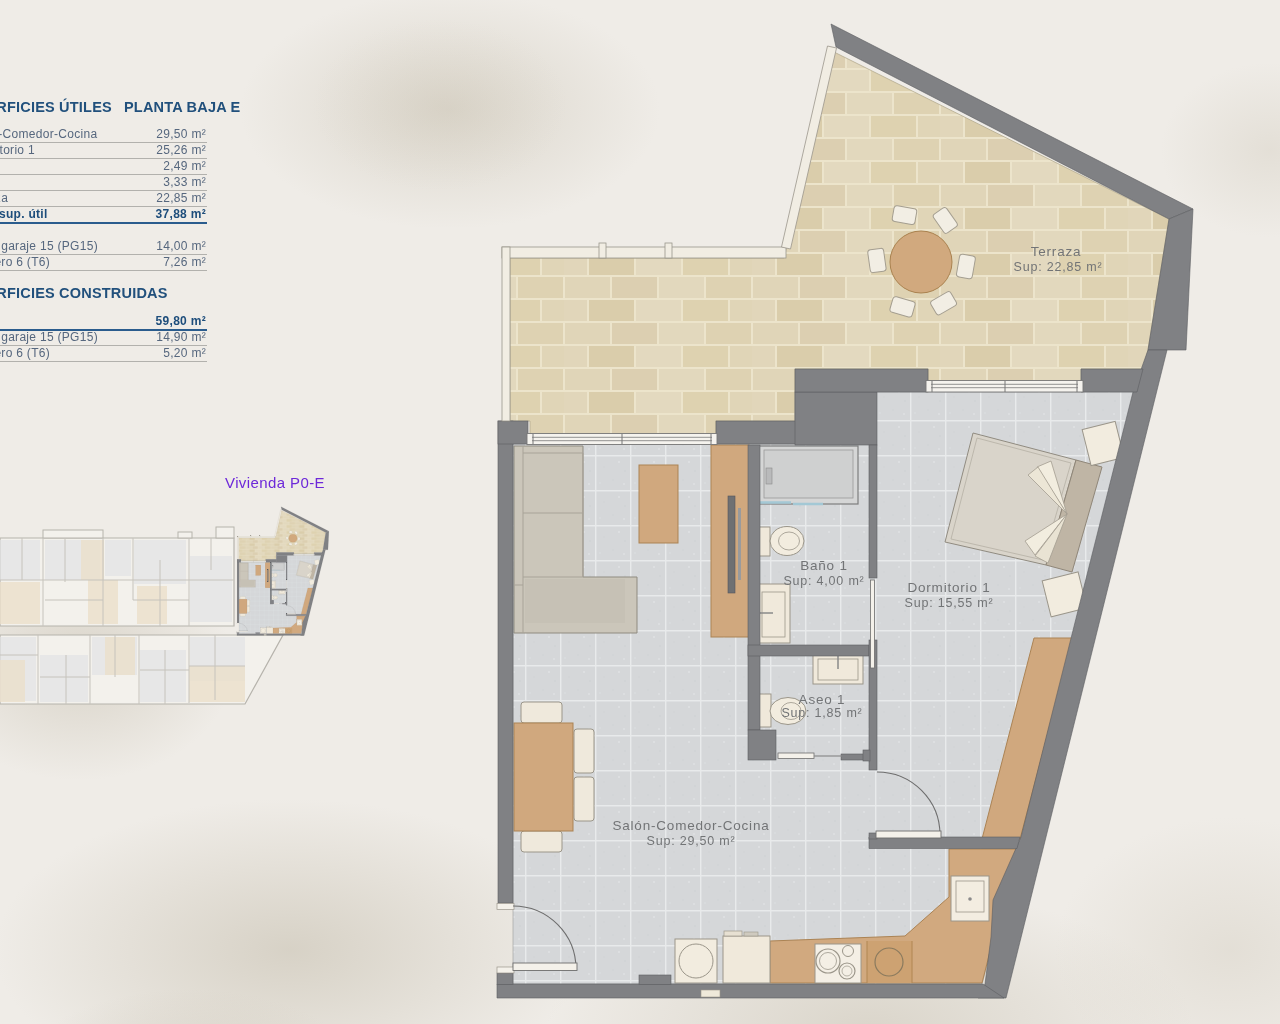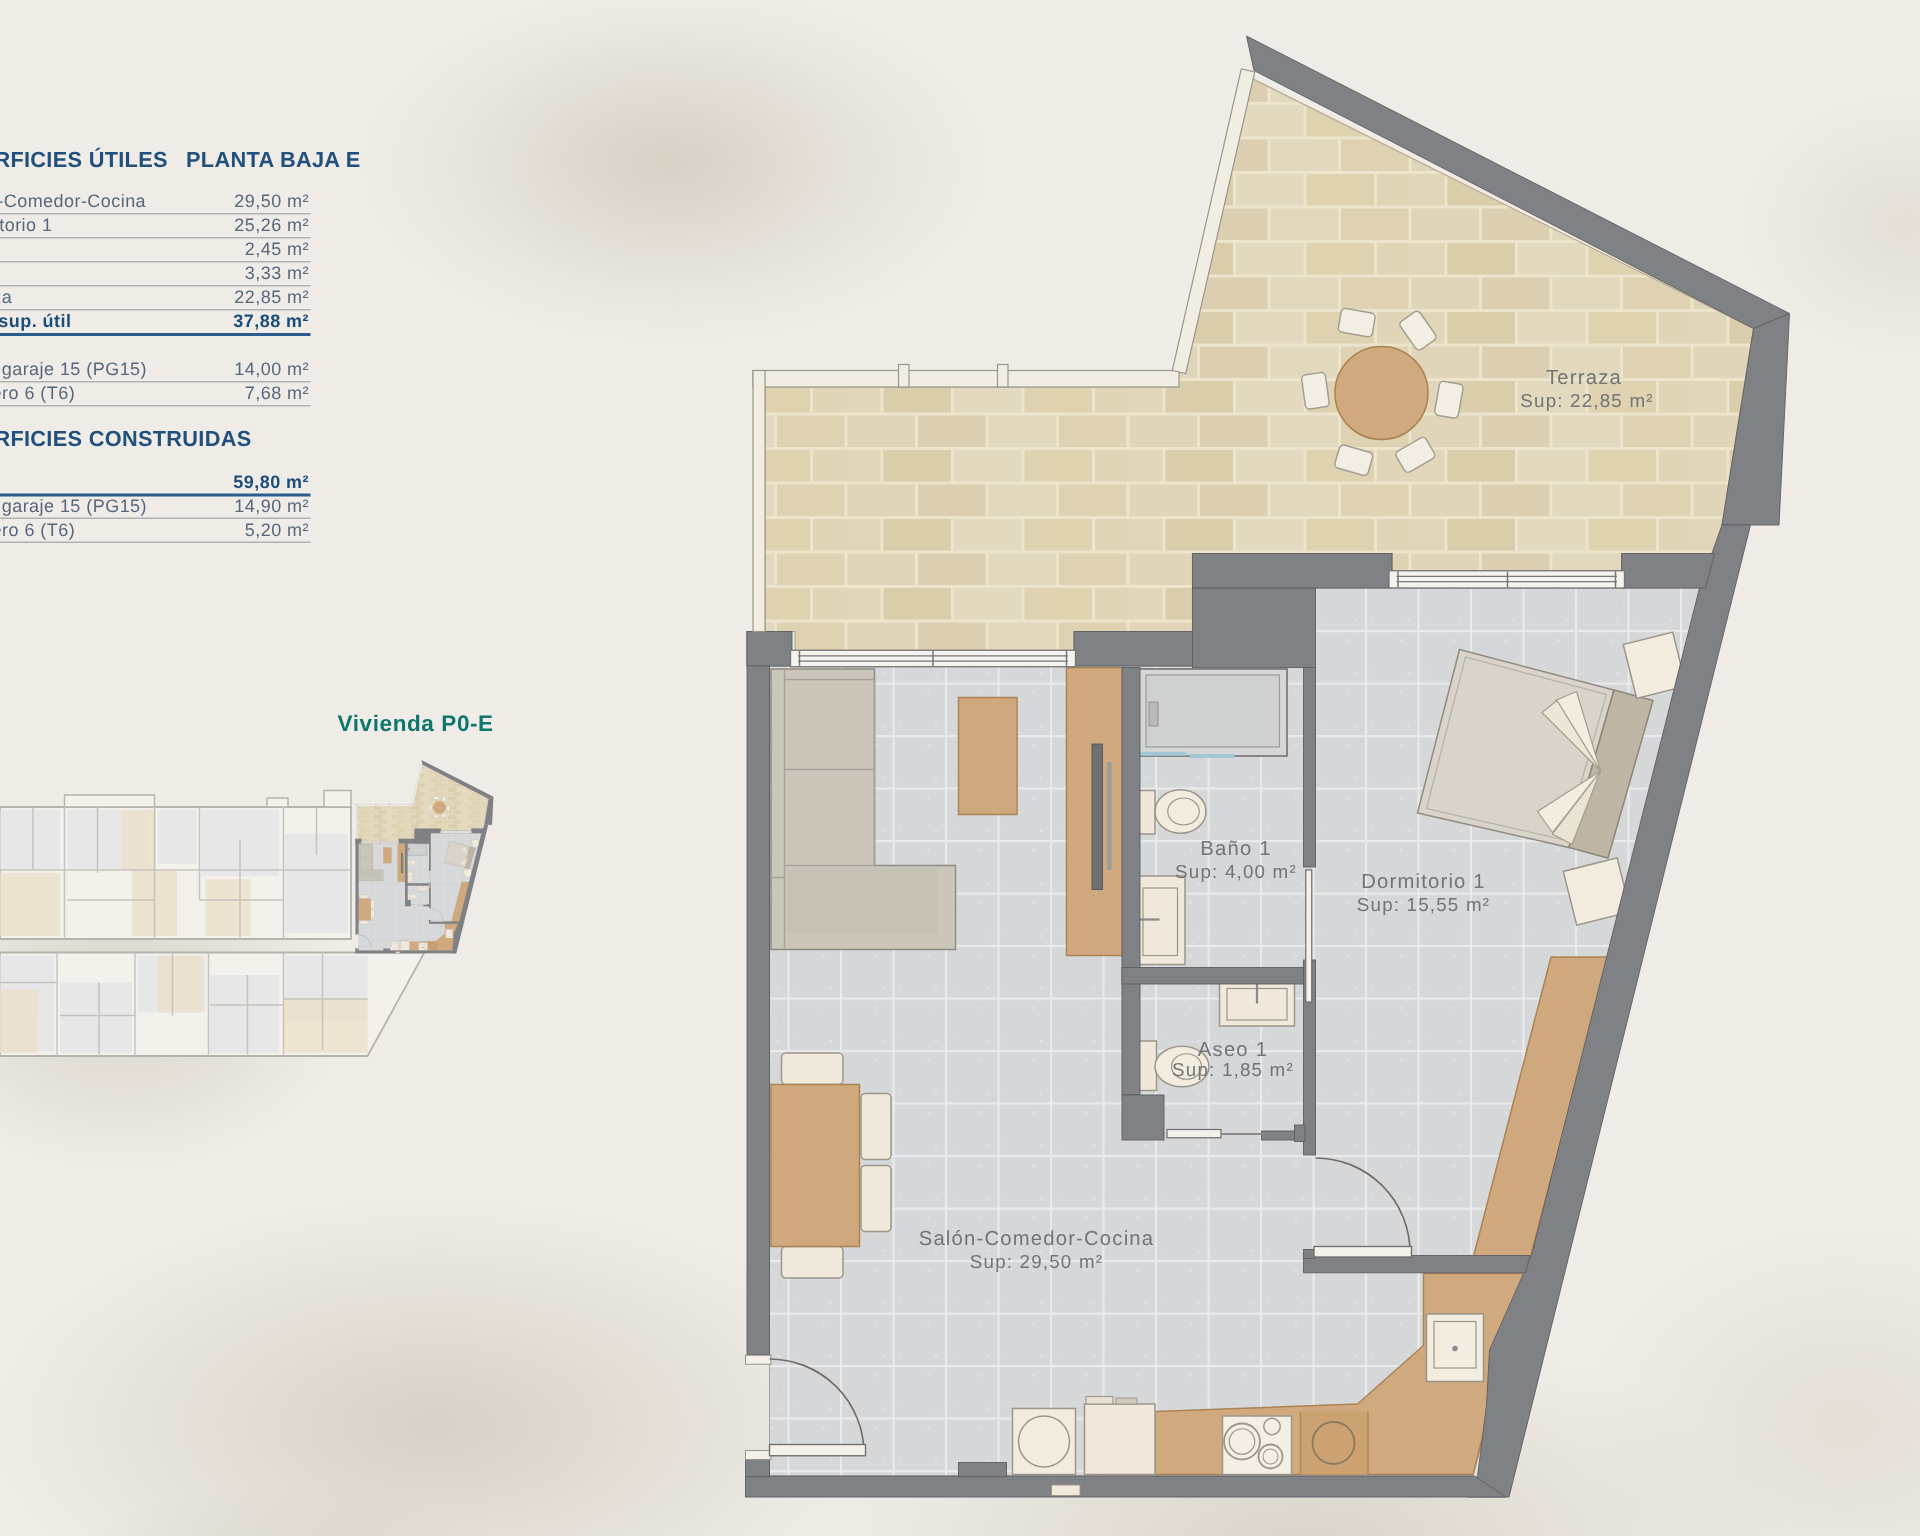--- a/index.html
+++ b/index.html
@@ -4,21 +4,21 @@
 <style>
 html,body{margin:0;padding:0;background:#efece7;font-family:"Liberation Sans",sans-serif;}
 #page{position:relative;width:1280px;height:1024px;overflow:hidden;background:#efece7;}
 .blot{position:absolute;pointer-events:none;}
 #tblwrap{position:absolute;left:-44px;top:99px;width:251px;color:#56677e;}
 .t1{font-size:14.5px;font-weight:bold;color:#21507c;letter-spacing:.2px;white-space:nowrap;}
 .row{position:absolute;left:0;width:251px;height:16px;border-bottom:1px solid #b2b1ad;font-size:12px;letter-spacing:.3px;}
 .row .lb{position:absolute;left:10px;bottom:1px;white-space:nowrap;}
 .row .vl{position:absolute;right:1px;bottom:1px;white-space:nowrap;}
 .rowb{color:#1d4d7b;font-weight:bold;border-bottom:2px solid #2a5c8d;}
-#viv{position:absolute;left:225px;top:474px;font-size:15px;font-weight:bold;color:#0f766e;letter-spacing:.4px;}
+#viv{position:absolute;left:225px;top:474px;font-size:15px;font-weight:normal;color:#6d28d9;letter-spacing:.4px;}
 </style>
 </head>
 <body>
 <div id="page">
 
 <div class="blot" style="left:150px;top:-60px;width:600px;height:340px;background:radial-gradient(ellipse closest-side,rgba(200,193,177,0.50),rgba(203,196,180,0) 70%);"></div>
 <div class="blot" style="left:270px;top:-10px;width:340px;height:230px;background:radial-gradient(ellipse closest-side,rgba(198,190,172,0.20),rgba(198,190,172,0) 75%);"></div>
 <div class="blot" style="left:1120px;top:30px;width:300px;height:240px;background:radial-gradient(ellipse closest-side,rgba(203,196,180,0.32),rgba(203,196,180,0) 73%);"></div>
 <div class="blot" style="left:-140px;top:500px;width:440px;height:330px;background:radial-gradient(ellipse closest-side,rgba(199,192,176,0.55),rgba(201,194,178,0) 70%);"></div>
 <div class="blot" style="left:-120px;top:740px;width:820px;height:420px;background:radial-gradient(ellipse closest-side,rgba(199,192,176,0.60),rgba(201,194,178,0) 72%);"></div>
@@ -278,41 +278,41 @@
 <div class="row" style="top:27px;">
         <span class="lb">Salón-Comedor-Cocina</span>
         <span class="vl">29,50 m²</span>
       </div>
 <div class="row" style="top:43px;">
         <span class="lb">Dormitorio 1</span>
         <span class="vl">25,26 m²</span>
       </div>
 <div class="row" style="top:59px;">
         <span class="lb"></span>
-        <span class="vl">2,45 m²</span>
+        <span class="vl">2,49 m²</span>
       </div>
 <div class="row" style="top:75px;">
         <span class="lb"></span>
         <span class="vl">3,33 m²</span>
       </div>
 <div class="row" style="top:91px;">
         <span class="lb">Terraza</span>
         <span class="vl">22,85 m²</span>
       </div>
 <div class="row rowb" style="top:107px;">
         <span class="lb">Total sup. útil</span>
         <span class="vl">37,88 m²</span>
       </div>
 <div class="row" style="top:139px;">
         <span class="lb">Plaza garaje 15 (PG15)</span>
         <span class="vl">14,00 m²</span>
       </div>
 <div class="row" style="top:155px;">
         <span class="lb">Trastero 6 (T6)</span>
-        <span class="vl">7,68 m²</span>
+        <span class="vl">7,26 m²</span>
       </div>
 <div class="t1" style="position:absolute;left:0;top:186px;">SUPERFICIES CONSTRUIDAS</div>
 <div class="row rowb" style="top:214px;">
         <span class="lb"></span>
         <span class="vl">59,80 m²</span>
       </div>
 <div class="row" style="top:230px;">
         <span class="lb">Plaza garaje 15 (PG15)</span>
         <span class="vl">14,90 m²</span>
       </div>

